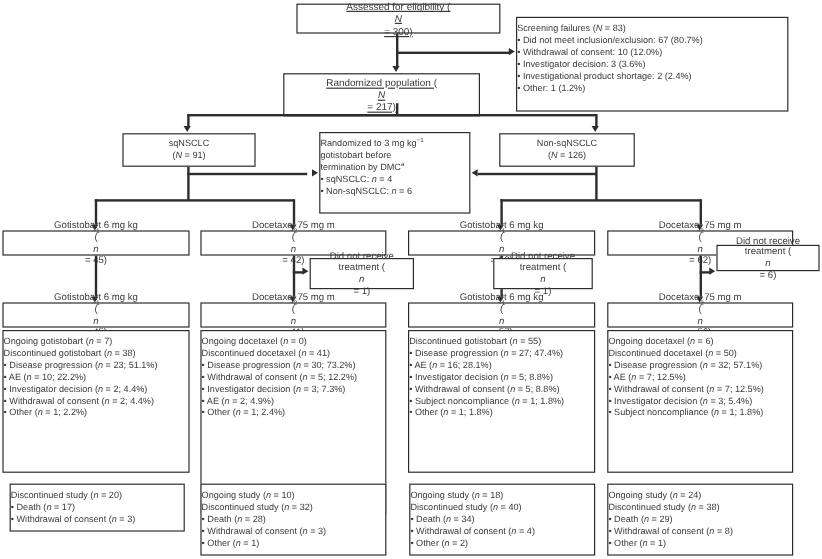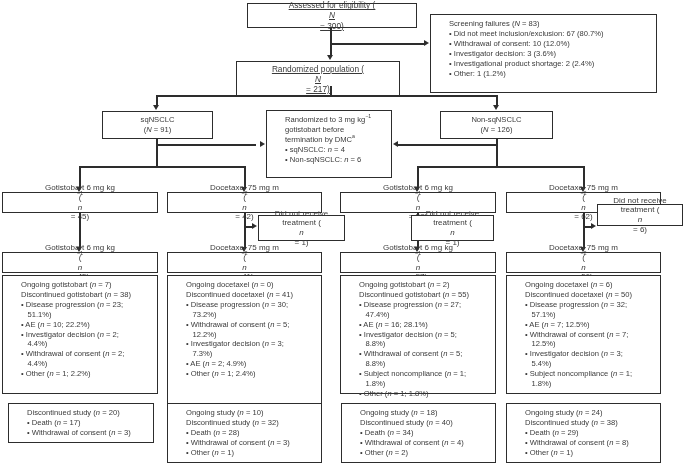--- a/index.html
+++ b/index.html
@@ -1,21 +1,21 @@
 <!DOCTYPE html>
 <html><head>
 <meta charset="utf-8">
 <style>
   html,body{margin:0;padding:0;}
   body{width:685px;height:466px;position:relative;background:#ffffff;
        font-family:"Liberation Sans",sans-serif;color:#3a3a3a;overflow:hidden;}
   .box{position:absolute;box-sizing:border-box;border:1.5px solid #2d2d2d;background:#fff;font-size:8px;}
   .center{display:flex;flex-direction:column;align-items:center;justify-content:center;text-align:center;line-height:1.22;}
   .t1{font-size:8.3px;text-decoration:underline;}
-  .pad{padding:4px 18px;}
+  .pad{padding:4px 0;}
   .line{font-size:7.6px;line-height:9.9px;}
   .bullet{padding-left:6.5px;text-indent:-6.5px;}
   sup{font-size:68%;line-height:0;}
   i{font-style:italic;}
   .vl{position:absolute;width:1.5px;background:#2d2d2d;}
   .hl{position:absolute;height:1.5px;background:#2d2d2d;}
   .ah{position:absolute;width:0;height:0;}
   .down{border-left:3.5px solid transparent;border-right:3.5px solid transparent;border-top:5.5px solid #2d2d2d;}
   .right{border-top:3.5px solid transparent;border-bottom:3.5px solid transparent;border-left:5.5px solid #2d2d2d;}
   .left{border-top:3.5px solid transparent;border-bottom:3.5px solid transparent;border-right:5.5px solid #2d2d2d;}
@@ -56,21 +56,21 @@
   </div>
 
 <div class="box pad" style="left:266px;top:110px;width:126px;height:68px">
     <div class="line">Randomized to 3 mg kg<sup>−1</sup></div>
     <div class="line">gotistobart before</div>
     <div class="line">termination by DMC<sup>a</sup></div>
     <div class="line bullet">• sqNSCLC: <i>n</i> = 4</div>
     <div class="line bullet">• Non-sqNSCLC: <i>n</i> = 6</div>
   </div>
 
-<div class="box center" style="left:440px;top:111px;width:113px;height:28px">
+<div class="box center" style="left:416px;top:111px;width:113px;height:28px">
     <div class="line">Non-sqNSCLC</div>
     <div class="line">(<i>N</i> = 126)</div>
   </div>
 
 <div class="vl" style="left:156px;top:139px;height:28px"></div>
 <div class="hl" style="left:156px;top:144px;width:100px"></div>
 <div class="ah right" style="left:260px;top:141px"></div>
 <div class="vl" style="left:496px;top:139px;height:28px"></div>
 <div class="hl" style="left:398px;top:144px;width:99px"></div>
 <div class="ah left" style="left:393px;top:141px"></div>
@@ -130,21 +130,20 @@
     <div class="line">Discontinued docetaxel (<i>n</i> = 41)</div>
     <div class="line bullet">• Disease progression (<i>n</i> = 30; 73.2%)</div>
     <div class="line bullet">• Withdrawal of consent (<i>n</i> = 5; 12.2%)</div>
     <div class="line bullet">• Investigator decision (<i>n</i> = 3; 7.3%)</div>
     <div class="line bullet">• AE (<i>n</i> = 2; 4.9%)</div>
     <div class="line bullet">• Other (<i>n</i> = 1; 2.4%)</div>
   </div>
 
 <div class="box center" style="left:340px;top:252px;width:156px;height:21px">Gotistobart 6 mg kg<sup>−1</sup> (<i>n</i> = 57)</div>
 <div class="box pad" style="left:340px;top:275px;width:156px;height:119px">
-    <div class="line">Ongoing gotistobart (<i>n</i> = 2)</div>
     <div class="line">Discontinued gotistobart (<i>n</i> = 55)</div>
     <div class="line bullet">• Disease progression (<i>n</i> = 27; 47.4%)</div>
     <div class="line bullet">• AE (<i>n</i> = 16; 28.1%)</div>
     <div class="line bullet">• Investigator decision (<i>n</i> = 5; 8.8%)</div>
     <div class="line bullet">• Withdrawal of consent (<i>n</i> = 5; 8.8%)</div>
     <div class="line bullet">• Subject noncompliance (<i>n</i> = 1; 1.8%)</div>
     <div class="line bullet">• Other (<i>n</i> = 1; 1.8%)</div>
   </div>
 
 <div class="box center" style="left:506px;top:252px;width:155px;height:21px">Docetaxel 75 mg m<sup>−2</sup> (<i>n</i> = 56)</div>

